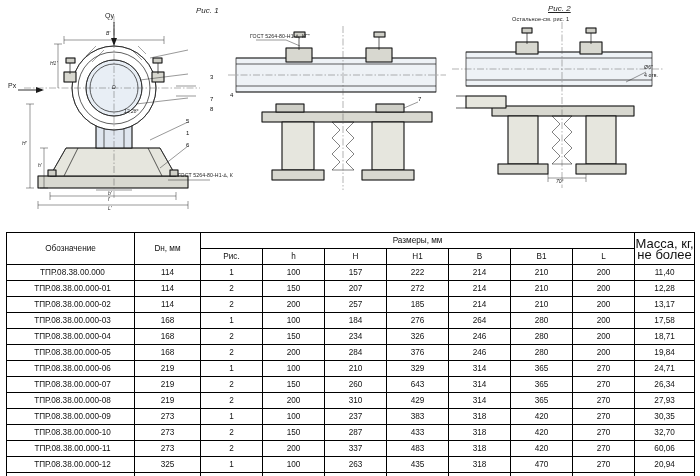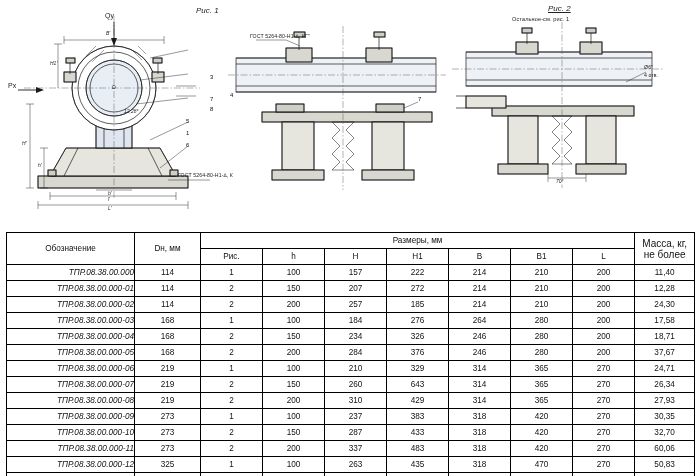--- a/index.html
+++ b/index.html
@@ -50,23 +50,23 @@
   .col-oboz{width:128px;}
   .col-dn{width:66px;}
   .col-ris{width:62px;}
   .col-h{width:62px;}
   .col-H{width:62px;}
   .col-H1{width:62px;}
   .col-B{width:62px;}
   .col-B1{width:62px;}
   .col-L{width:62px;}
   .col-mass{width:60px;}
-  td.left{text-align:right;padding-left:4px;font-style:italic;}
+  td.left{text-align:center;padding-left:4px;}
   .hdr-sub{height:14px;}
-  .mass-head{line-height:11px;font-size:10px;padding:1px 0;}
+  .mass-head{line-height:11px;font-size:13px;padding:1px 0;}
 </style>
 </head>
 <body>
 
 <div class="sheet">
 
   <div class="drawing">
 
     <svg width="700" height="228" viewBox="0 0 700 228">
       <g stroke="#1a1a1a" fill="none" stroke-width="0.7">
@@ -370,21 +370,21 @@
           <tr>
             <td class="left">ТПР.08.38.00.000-02</td>
             <td>114</td>
             <td>2</td>
             <td>200</td>
             <td>257</td>
             <td>185</td>
             <td>214</td>
             <td>210</td>
             <td>200</td>
-            <td>24,30</td>
+            <td>13,17</td>
           </tr>
           <tr>
             <td class="left">ТПР.08.38.00.000-03</td>
             <td>168</td>
             <td>1</td>
             <td>100</td>
             <td>184</td>
             <td>276</td>
             <td>264</td>
             <td>280</td>
@@ -406,21 +406,21 @@
           <tr>
             <td class="left">ТПР.08.38.00.000-05</td>
             <td>168</td>
             <td>2</td>
             <td>200</td>
             <td>284</td>
             <td>376</td>
             <td>246</td>
             <td>280</td>
             <td>200</td>
-            <td>37,67</td>
+            <td>19,84</td>
           </tr>
           <tr>
             <td class="left">ТПР.08.38.00.000-06</td>
             <td>219</td>
             <td>1</td>
             <td>100</td>
             <td>210</td>
             <td>329</td>
             <td>314</td>
             <td>365</td>
@@ -490,21 +490,21 @@
           <tr>
             <td class="left">ТПР.08.38.00.000-12</td>
             <td>325</td>
             <td>1</td>
             <td>100</td>
             <td>263</td>
             <td>435</td>
             <td>318</td>
             <td>470</td>
             <td>270</td>
-            <td>50,83</td>
+            <td>20,94</td>
           </tr>
           <tr>
             <td class="left">ТПР.08.38.00.000-13</td>
             <td>325</td>
             <td>2</td>
             <td>150</td>
             <td>313</td>
             <td>485</td>
             <td>318</td>
             <td>470</td>

